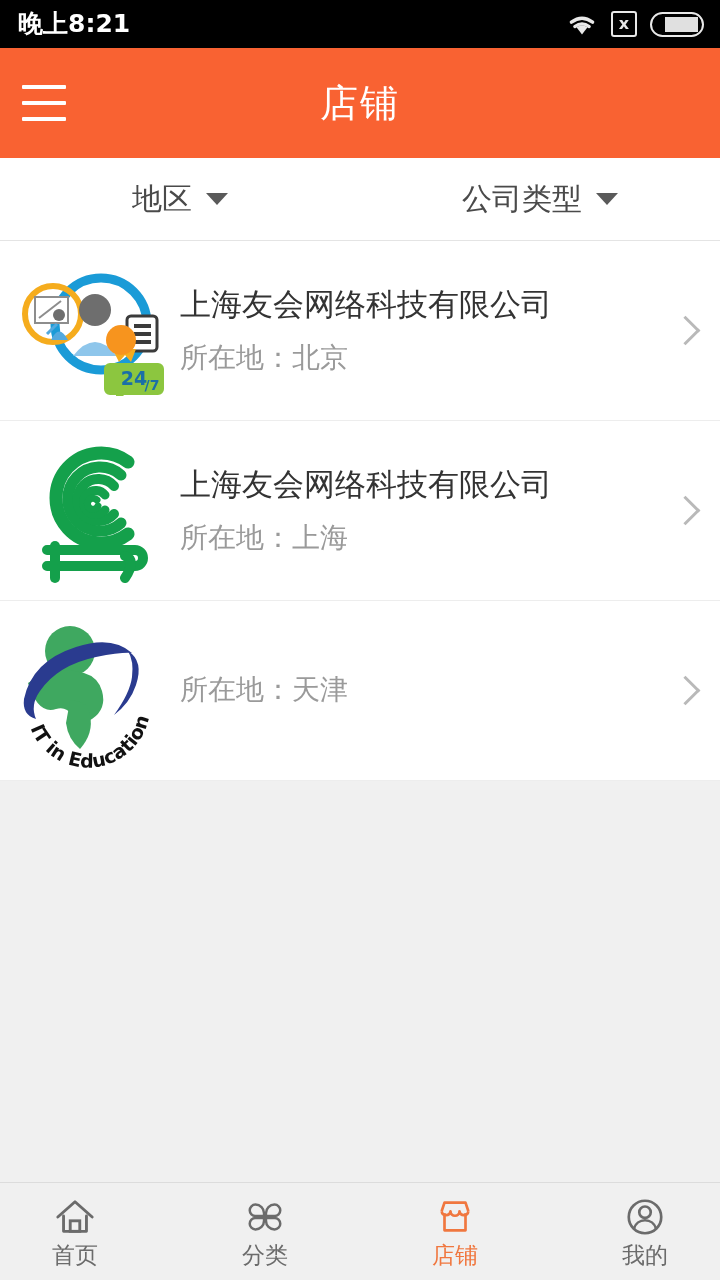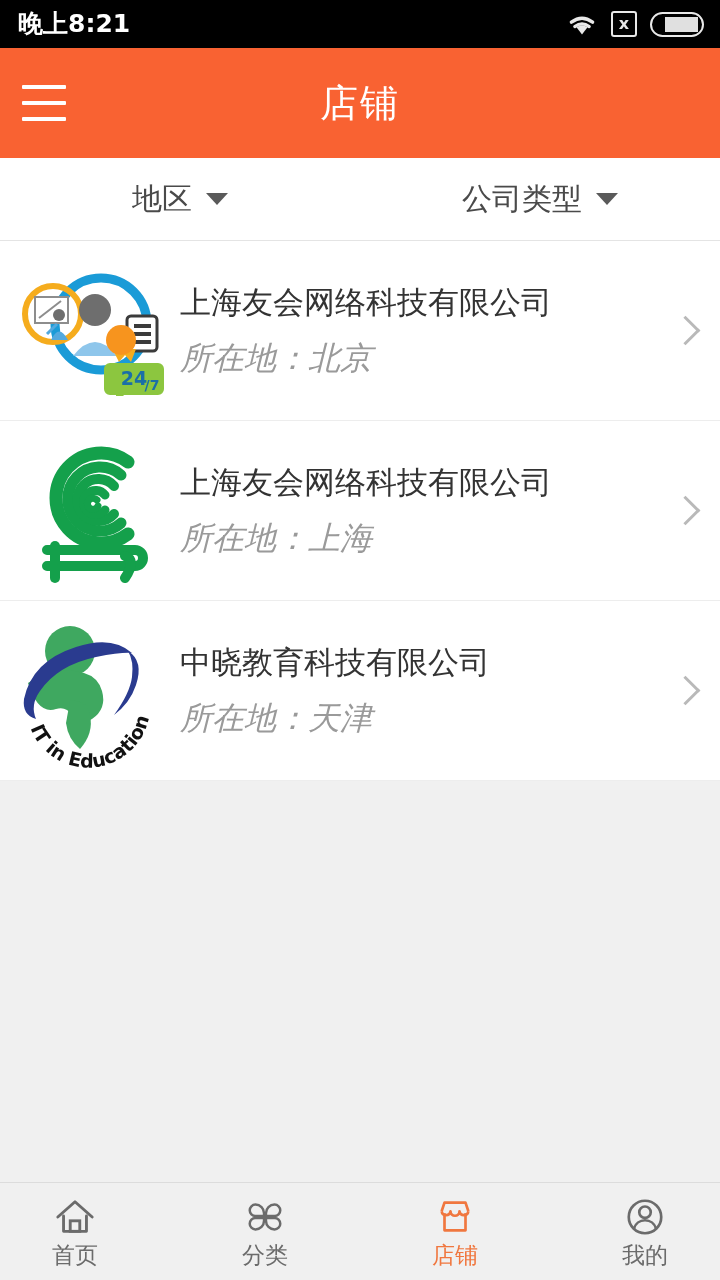--- a/index.html
+++ b/index.html
@@ -188,24 +188,23 @@
     flex-direction: column;
     justify-content: center;
     gap: 22px;
   }
   .shop-name {
     font-size: 31px;
     color: #333333;
     line-height: 1.1;
   }
   .shop-location {
-    font-size: 32px;
+    font-size: 28px;
     color: #9a9a9a;
     line-height: 1.1;
-    font-style: italic;
   }
   .row-chevron {
     width: 70px;
     min-width: 70px;
     display: flex;
     align-items: center;
     justify-content: center;
   }
   .chev {
     width: 18px;
@@ -360,21 +359,20 @@
           <path d="M118 38 q16 10 8 34 q-6 18 -22 30 q16 -22 18 -38 q2 -16 -4 -26 z" fill="#2a3b8f"></path>
           <defs>
             <path id="arcpath" d="M 18 108 A 62 62 0 0 0 140 90" fill="none"></path>
           </defs>
           <text font-size="19" font-weight="bold" fill="#111111" font-family="'DejaVu Sans',sans-serif">
             <textPath href="#arcpath" startOffset="4%">IT in Education</textPath>
           </text>
         </svg>
       </div>
       <div class="shop-info">
-        <div class="shop-name">中晓教育科技有限公司</div>
         <div class="shop-location">所在地：天津</div>
       </div>
       <div class="row-chevron">
         <span class="chev"></span>
       </div>
     </div>
 
   </div>
 
   <div class="filler"></div>

